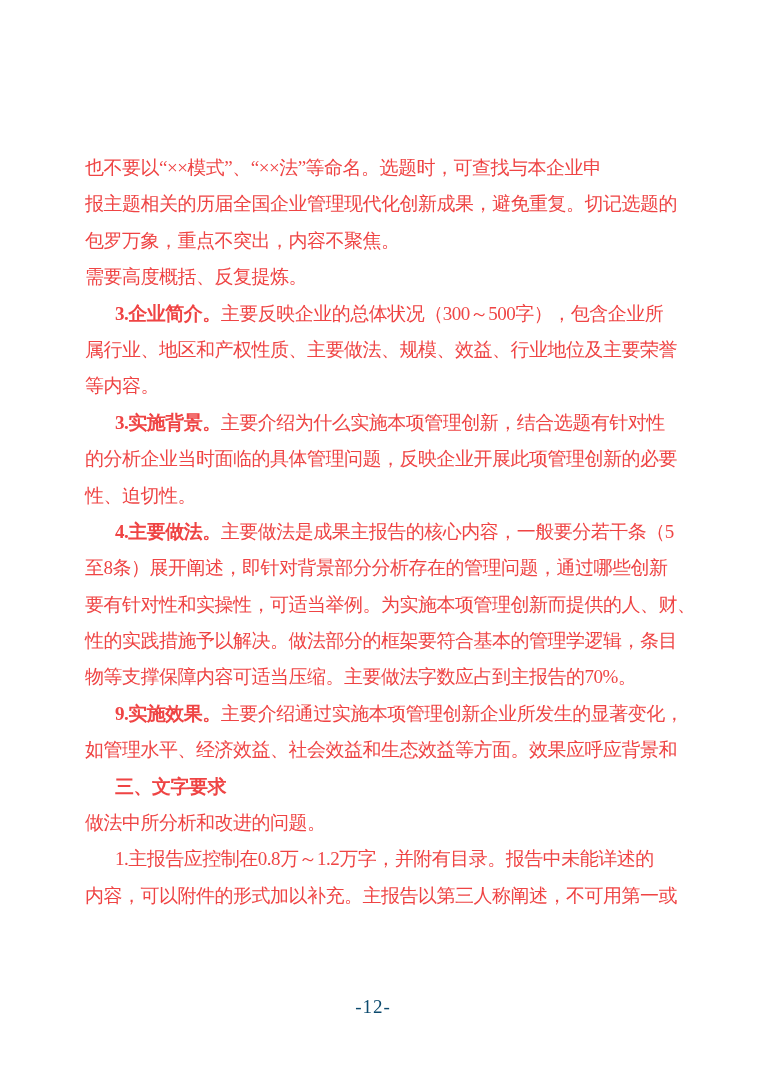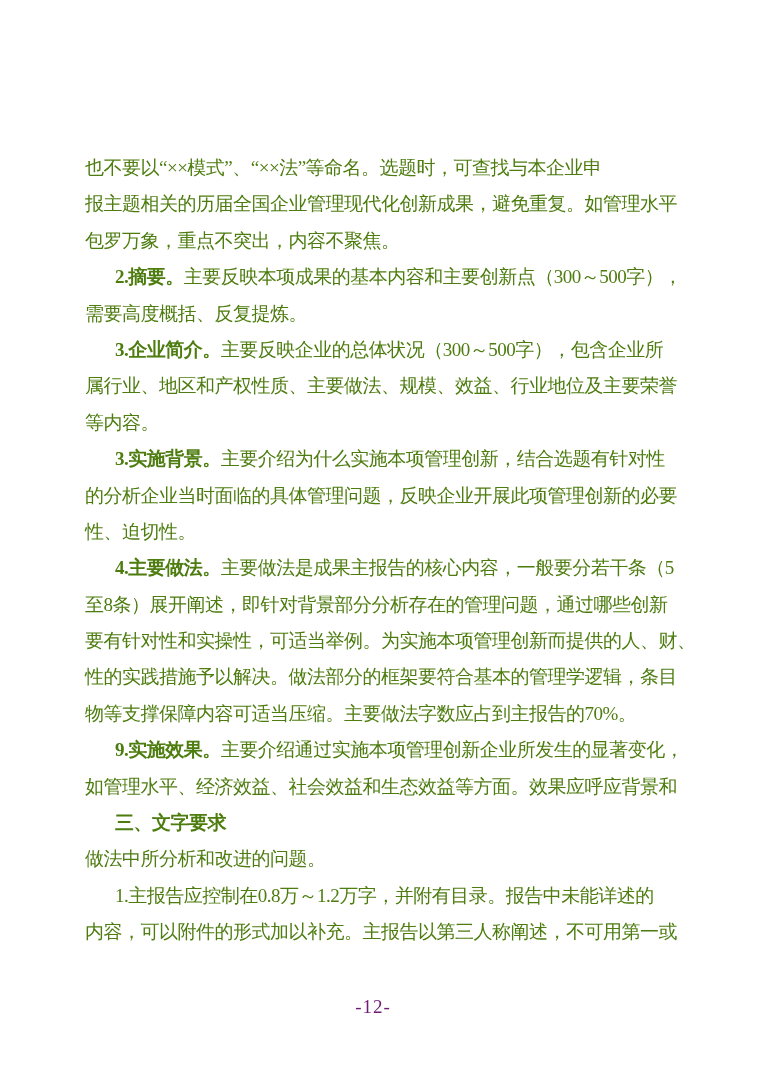--- a/index.html
+++ b/index.html
@@ -21,48 +21,47 @@
     left: 85px;
     top: 150px;
     width: 596px;
   }
   .line {
     height: 36.4px;
     line-height: 36.4px;
     font-size: 19px;
     letter-spacing: -0.5px;
     white-space: nowrap;
-    color: #4d7c0f;
+    color: #ef4444;
   }
   .line.indent {
     text-indent: 30px;
   }
   .lead {
     font-weight: 700;
   }
   .page-number {
     position: absolute;
     top: 996px;
     left: 0;
     right: 14px;
     text-align: center;
     font-size: 19px;
     letter-spacing: 1px;
-    color: #701a75;
+    color: #0c4a6e;
   }
 </style>
 </head>
 <body>
 
 <div class="page">
   <div class="text-block" id="lines-container">
       <div class="line"><span class="lead"></span><span class="rest">也不要以“××模式”、“××法”等命名。选题时，可查找与本企业申</span></div>
-      <div class="line"><span class="lead"></span><span class="rest">报主题相关的历届全国企业管理现代化创新成果，避免重复。如管理水平</span></div>
+      <div class="line"><span class="lead"></span><span class="rest">报主题相关的历届全国企业管理现代化创新成果，避免重复。切记选题的</span></div>
       <div class="line"><span class="lead"></span><span class="rest">包罗万象，重点不突出，内容不聚焦。</span></div>
-      <div class="line indent"><span class="lead">2.摘要。</span><span class="rest">主要反映本项成果的基本内容和主要创新点（300～500字），</span></div>
       <div class="line"><span class="lead"></span><span class="rest">需要高度概括、反复提炼。</span></div>
       <div class="line indent"><span class="lead">3.企业简介。</span><span class="rest">主要反映企业的总体状况（300～500字），包含企业所</span></div>
       <div class="line"><span class="lead"></span><span class="rest">属行业、地区和产权性质、主要做法、规模、效益、行业地位及主要荣誉</span></div>
       <div class="line"><span class="lead"></span><span class="rest">等内容。</span></div>
       <div class="line indent"><span class="lead">3.实施背景。</span><span class="rest">主要介绍为什么实施本项管理创新，结合选题有针对性</span></div>
       <div class="line"><span class="lead"></span><span class="rest">的分析企业当时面临的具体管理问题，反映企业开展此项管理创新的必要</span></div>
       <div class="line"><span class="lead"></span><span class="rest">性、迫切性。</span></div>
       <div class="line indent"><span class="lead">4.主要做法。</span><span class="rest">主要做法是成果主报告的核心内容，一般要分若干条（5</span></div>
       <div class="line"><span class="lead"></span><span class="rest">至8条）展开阐述，即针对背景部分分析存在的管理问题，通过哪些创新</span></div>
       <div class="line"><span class="lead"></span><span class="rest">要有针对性和实操性，可适当举例。为实施本项管理创新而提供的人、财、</span></div>

